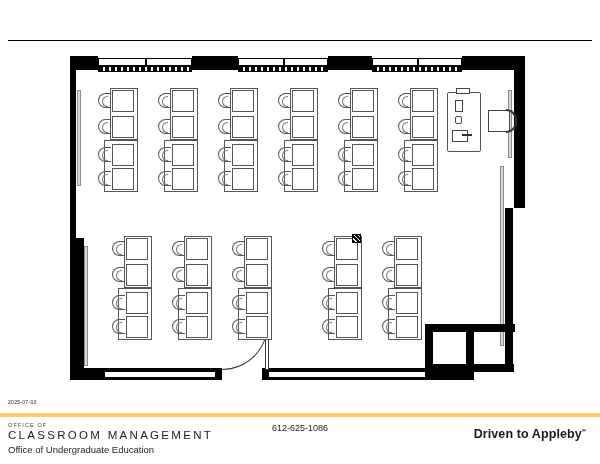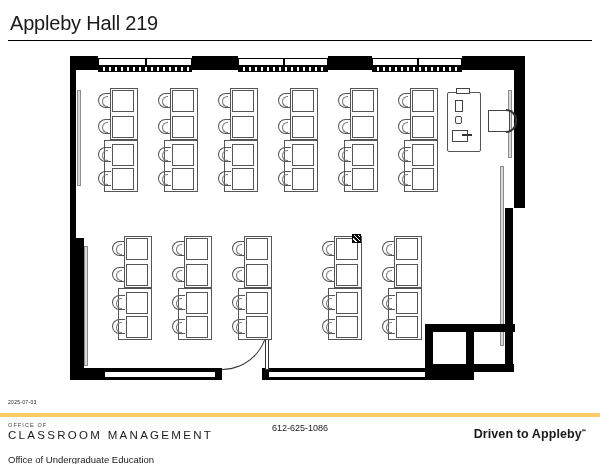--- a/index.html
+++ b/index.html
@@ -212,21 +212,21 @@
   }
   #brand-classroom-management {
     font-size: 11.5px;
     letter-spacing: 2.3px;
     color: #1a1a1a;
     margin-top: 1px;
   }
   #brand-undergrad {
     font-size: 9.5px;
     color: #1a1a1a;
-    margin-top: 12px;
+    margin-top: 2px;
   }
   #footer-contact {
     position: absolute;
     left: 200px; top: 5px;
     width: 200px;
     text-align: center;
     font-size: 9px;
     line-height: 1.45;
     color: #1a1a1a;
   }
@@ -251,21 +251,20 @@
   }
   #logo-sm {
     font-size: 5px;
     vertical-align: super;
   }
 </style>
 </head>
 <body>
 
 <div id="header">
-  <div id="page-title">Appleby Hall 219</div>
   <div id="header-rule"></div>
 </div>
 
 <div id="floorplan">
 
   <div class="room-fill" style="left:70px; top:12px; width:455px; height:322px;"></div>
 
   <div class="wall" style="left:70px; top:10px; width:28px; height:14px;"></div>
   <div class="wall" style="left:192px; top:10px; width:46px; height:14px;"></div>
   <div class="wall" style="left:328px; top:10px; width:44px; height:14px;"></div>

